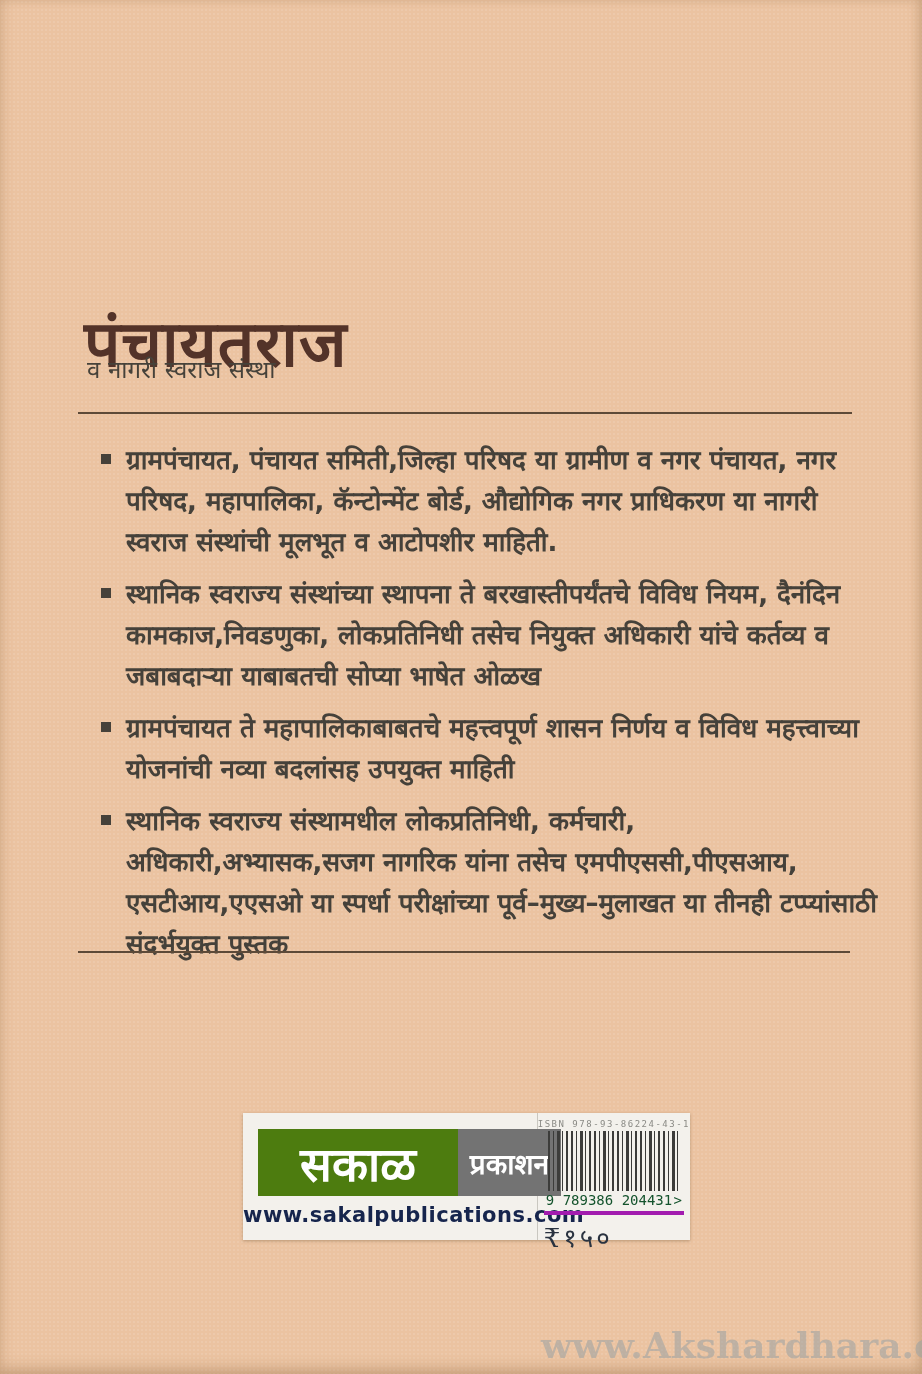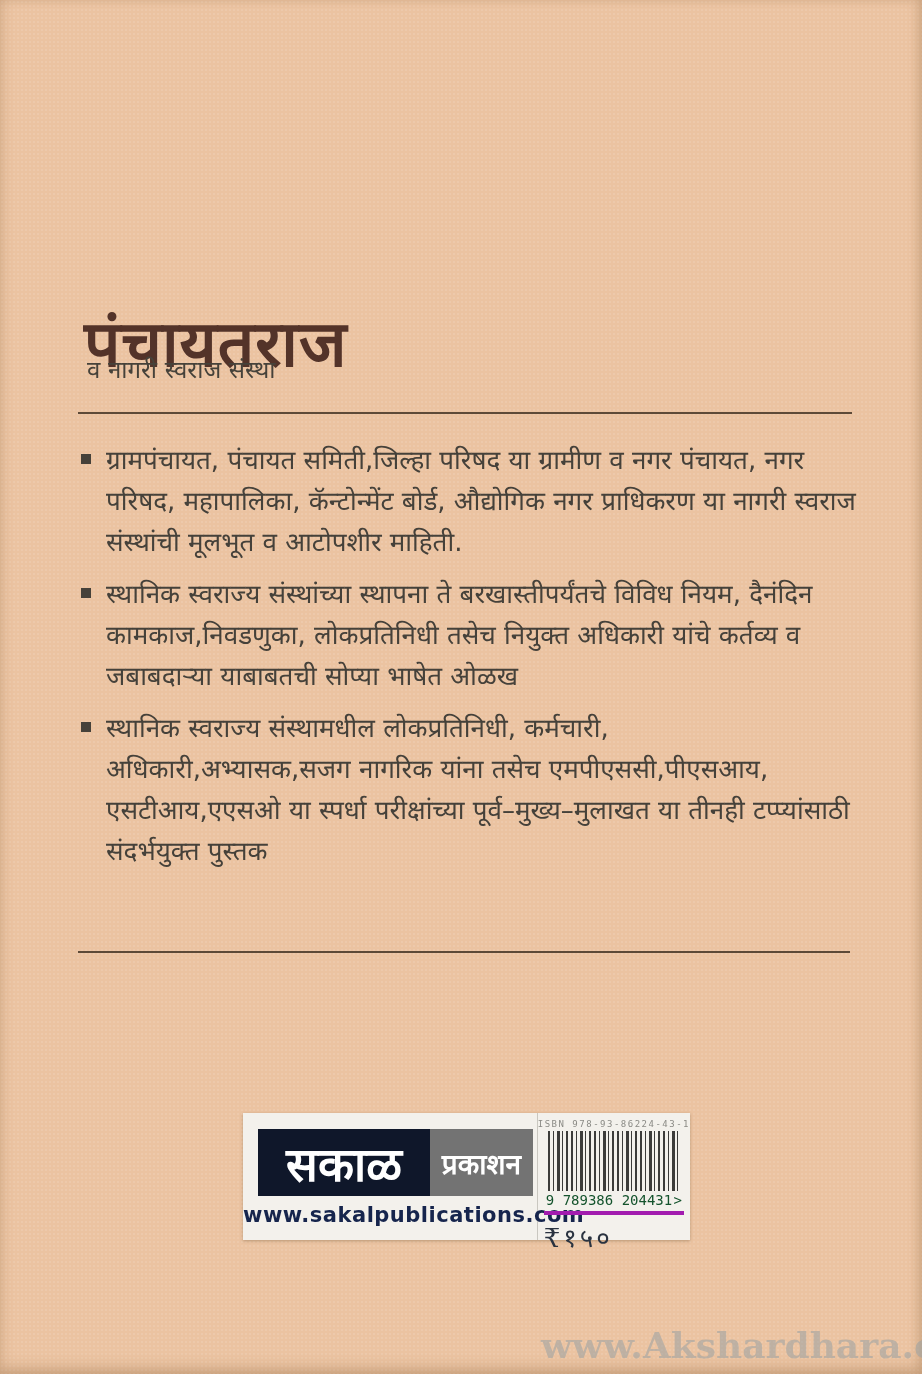--- a/index.html
+++ b/index.html
@@ -19,43 +19,43 @@
     letter-spacing:1px;line-height:1.1;white-space:nowrap;
   }
   .subtitle{
     position:absolute;left:87px;top:352px;
     font-size:24px;color:#46423a;white-space:nowrap;
   }
   .rule{position:absolute;height:2px;background:#5d4a38;}
   .rule-top{left:78px;top:412px;width:774px;}
   .rule-bottom{left:78px;top:951px;width:772px;}
   .bullets{
-    position:absolute;left:80px;top:440px;width:778px;
-    margin:0;padding:0;list-style:none;
+    position:absolute;left:100px;top:440px;width:778px;
+    margin:0;padding:0;list-style:none;font-weight:bold;
   }
   .bullets li{
     position:relative;
     padding-left:26px;
     margin-bottom:11px;
     font-size:26px;line-height:41px;color:#45413a;
     text-align:left;
   }
   .bullet-marker{
     position:absolute;left:1px;top:14px;
     width:10px;height:10px;background:#45413a;display:block;
   }
   .pub-box{
     position:absolute;left:243px;top:1113px;width:447px;height:127px;
     background:#f3f1ec;display:flex;
     box-shadow:0 1px 3px rgba(90,60,30,0.35);
   }
   .pub-left{width:313px;position:relative;border-right:1px solid #c9c7c0;}
   .logo-row{position:absolute;left:15px;top:16px;height:67px;display:flex;}
   .logo-blue{
-    width:172px;background:#0f172a;color:#ffffff;
+    width:200px;background:#4d7c0f;color:#ffffff;
     display:flex;align-items:center;justify-content:center;
     font-size:47px;font-weight:bold;
   }
   .logo-orange{
     width:103px;background:#737373;color:#ffffff;
     display:flex;align-items:center;justify-content:center;
     font-size:28px;font-weight:bold;
   }
   .pub-url{
     position:absolute;left:0;right:0;top:90px;
@@ -107,20 +107,21 @@
     <li>
       <span class="bullet-marker"></span>
       <span>ग्रामपंचायत, पंचायत समिती,जिल्हा परिषद या ग्रामीण व नगर पंचायत, नगर परिषद, महापालिका, कॅन्टोन्मेंट बोर्ड, औद्योगिक नगर प्राधिकरण या नागरी स्वराज संस्थांची मूलभूत व आटोपशीर माहिती.</span>
     </li>
     <li>
       <span class="bullet-marker"></span>
       <span>स्थानिक स्वराज्य संस्थांच्या स्थापना ते बरखास्तीपर्यंतचे विविध नियम, दैनंदिन कामकाज,निवडणुका, लोकप्रतिनिधी तसेच नियुक्त अधिकारी यांचे कर्तव्य व जबाबदाऱ्या याबाबतची सोप्या भाषेत ओळख</span>
     </li>
     <li>
       <span class="bullet-marker"></span>
+      <span>ग्रामपंचायत ते महापालिकाबाबतचे महत्त्वपूर्ण शासन निर्णय व विविध महत्त्वाच्या योजनांची नव्या बदलांसह उपयुक्त माहिती</span>
     </li>
     <li>
       <span class="bullet-marker"></span>
       <span>स्थानिक स्वराज्य संस्थामधील लोकप्रतिनिधी, कर्मचारी, अधिकारी,अभ्यासक,सजग नागरिक यांना तसेच एमपीएससी,पीएसआय, एसटीआय,एएसओ या स्पर्धा परीक्षांच्या पूर्व–मुख्य–मुलाखत या तीनही टप्प्यांसाठी संदर्भयुक्त पुस्तक</span>
     </li>
   </ul>
 
   <div class="rule rule-bottom"></div>
 
   <div class="pub-box">

